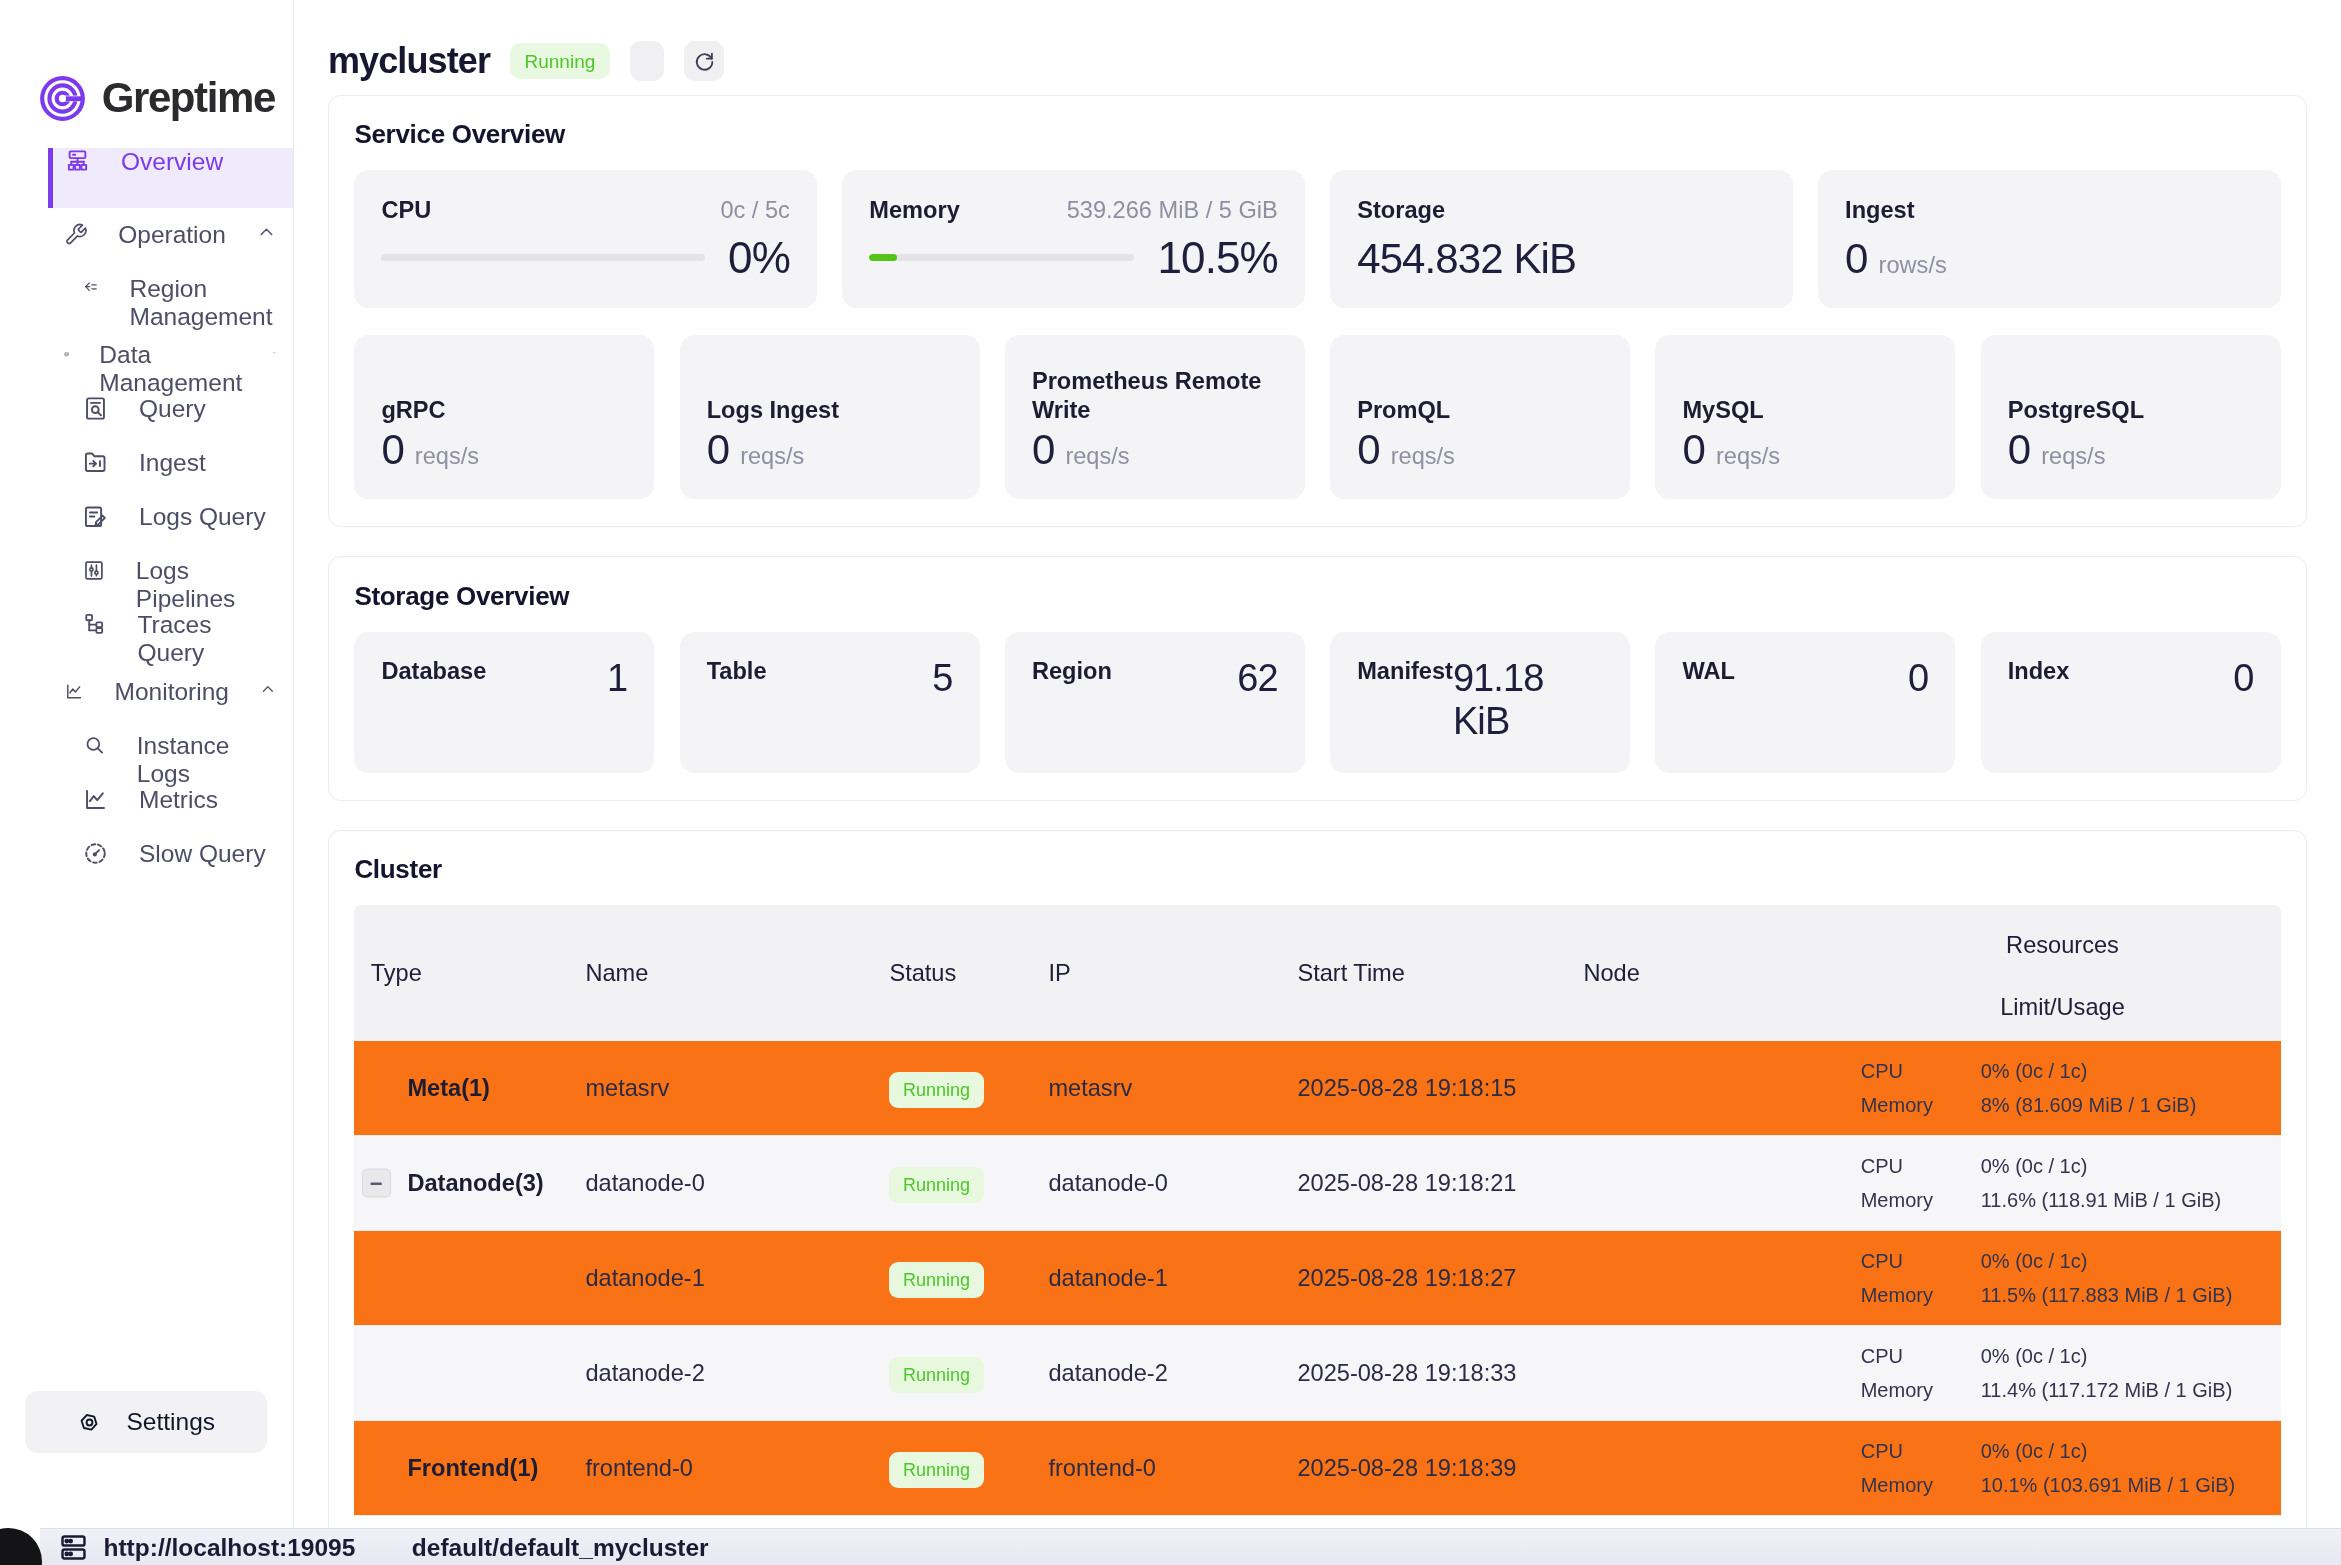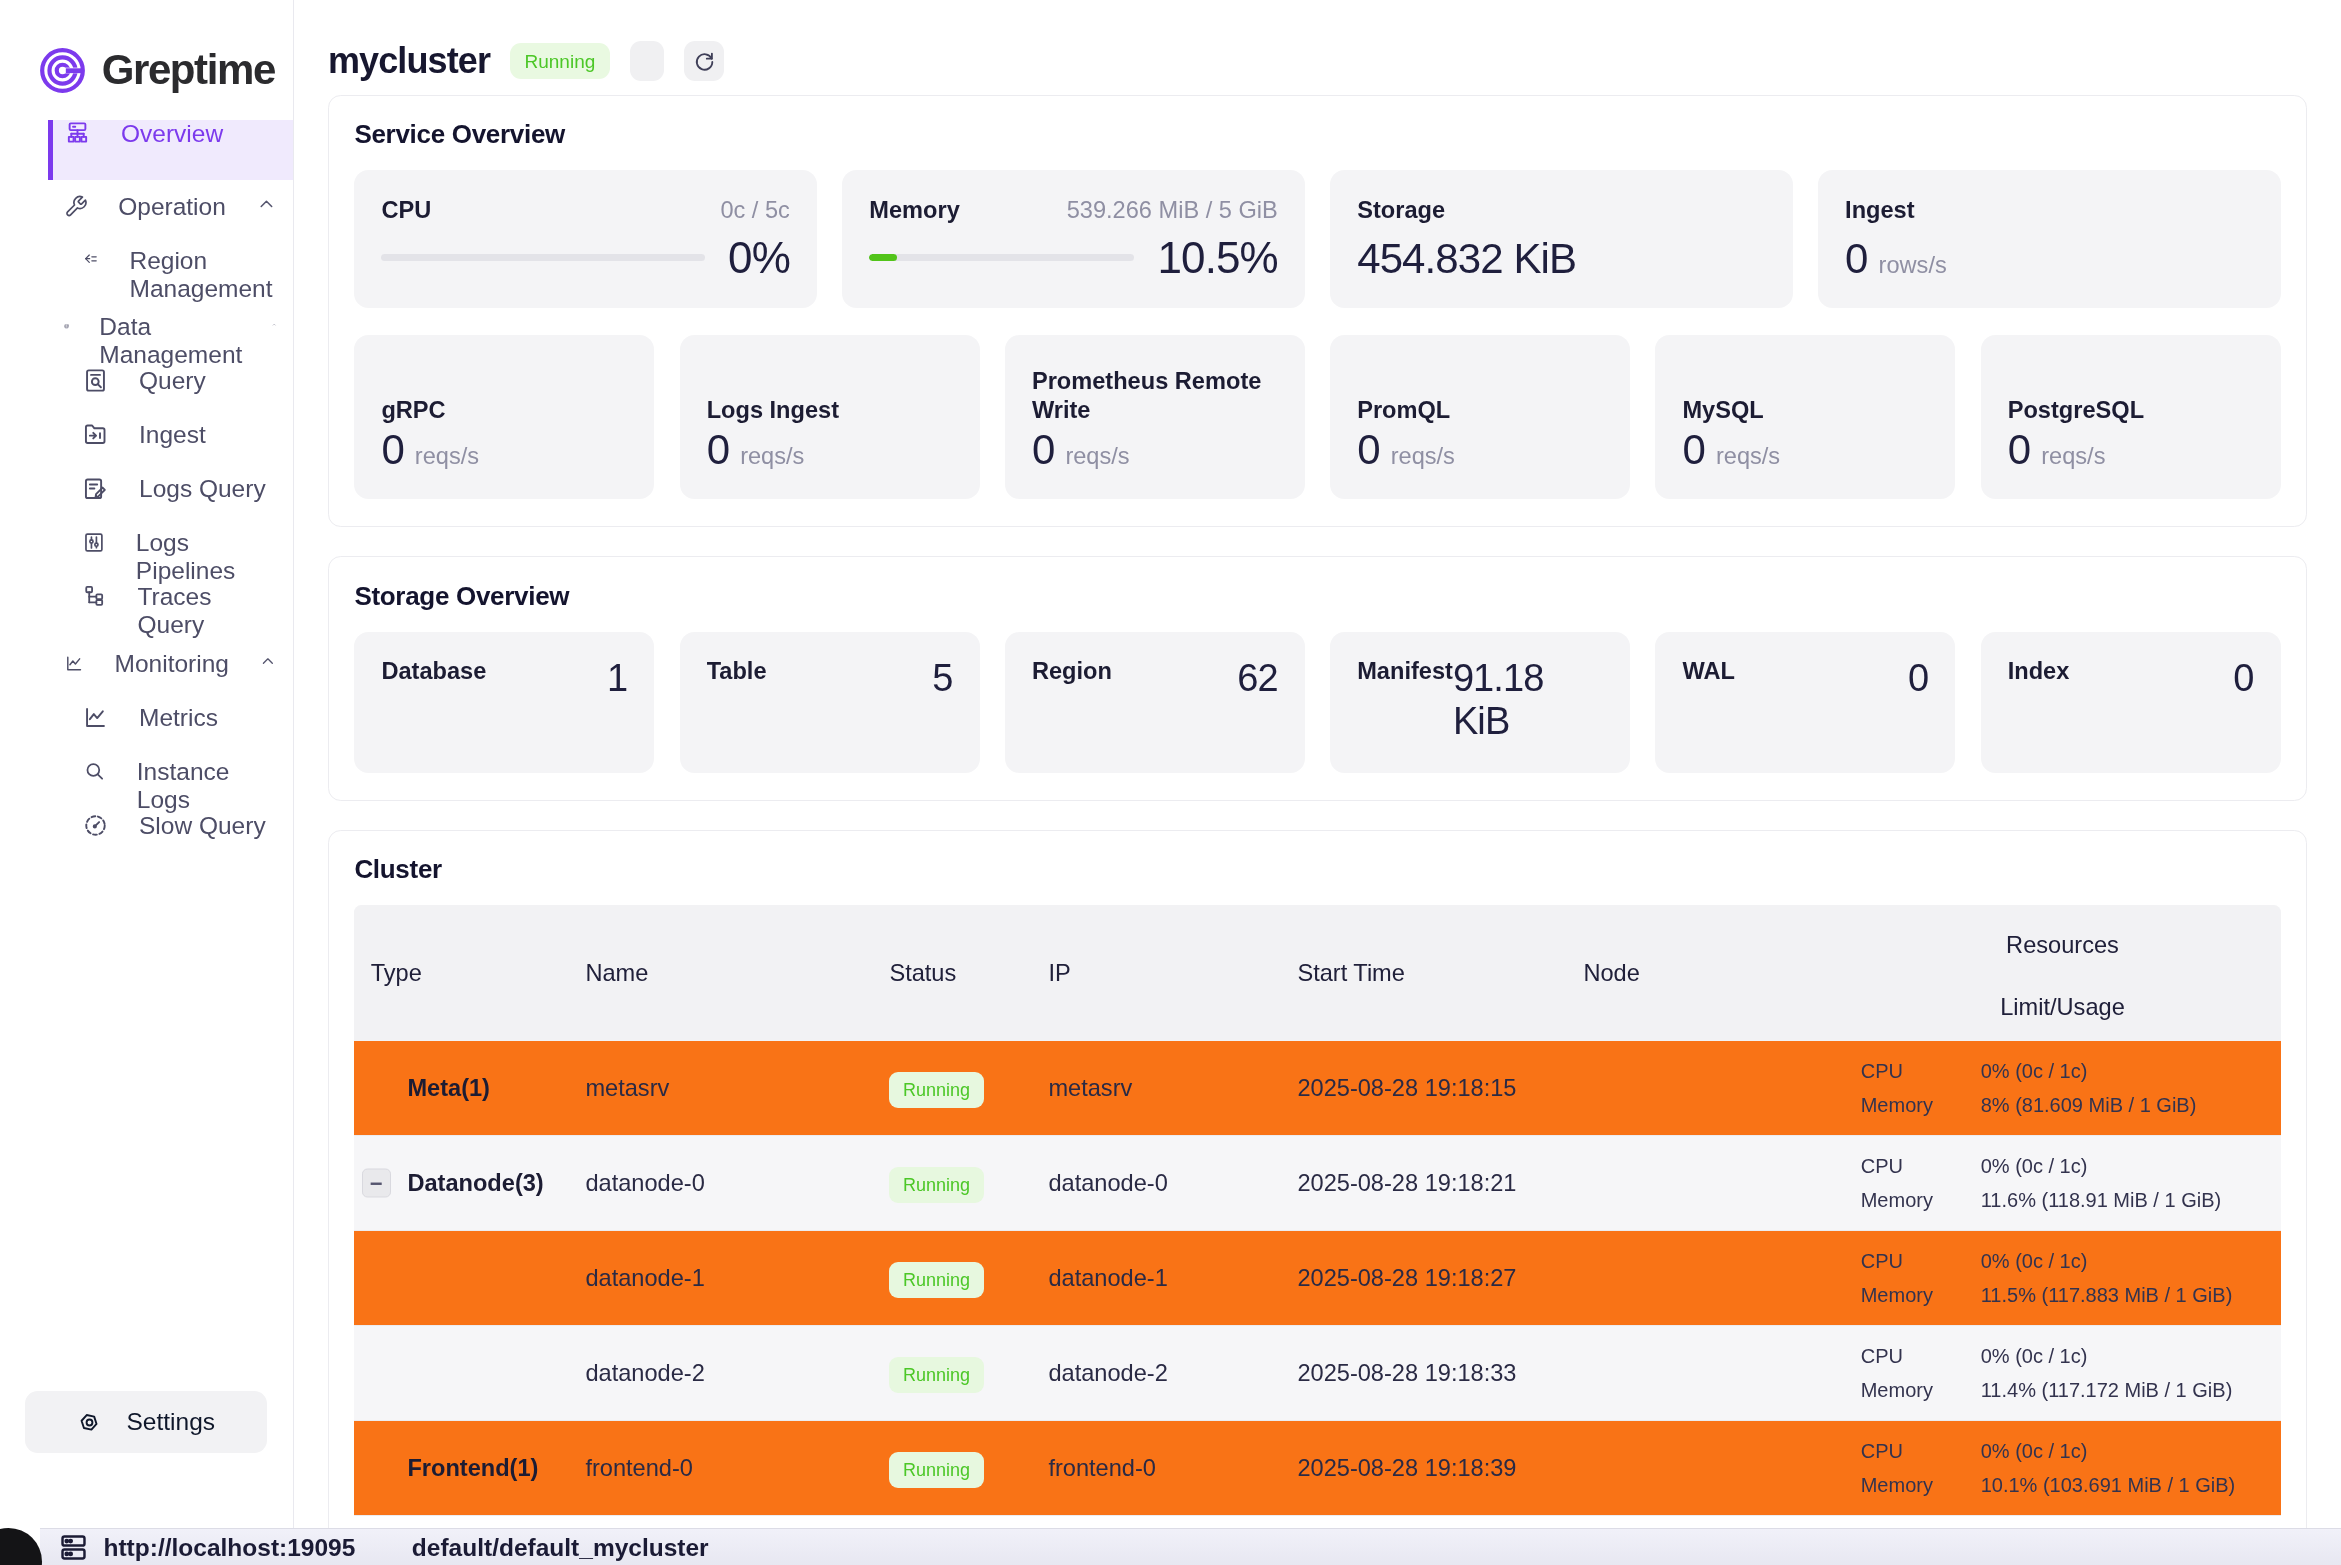--- a/index.html
+++ b/index.html
@@ -8,21 +8,21 @@
     font-family:"Liberation Sans","DejaVu Sans",sans-serif;
     background:#ffffff; color:#1c1c33; position:relative;
   }
   svg { display:block; }
 
   
   .sidebar {
     position:absolute; left:0; top:0; bottom:38px; width:294px;
     background:#fff; border-right:0.9px solid #e9e9ef; z-index:2;
   }
-  .logo-row { display:flex; align-items:center; gap:12.7px; padding:20px 0 0 36px; height:120px; cursor:pointer; }
+  .logo-row { display:flex; align-items:center; gap:12.7px; padding:20px 0 0 36px; height:120px; cursor:pointer;margin-top:28px; }
   .logo-text { font-size:42px; font-weight:800; color:#2b2b2e; letter-spacing:-1.4px; }
   .nav-item {
     height:54px; display:flex; align-items:flex-start; gap:30px;
     padding:0 16.3px 0 16.3px; color:#4d4d66; font-size:24.5px; cursor:pointer;
     position:relative;
     margin-left:48px;
   }
   .nav-item .chev { margin-left:auto; color:#55556e; }
   .nav-item.group { margin-top:12.7px; }
   .nav-item.child { padding-left:34px; }
@@ -224,31 +224,31 @@
         <path d="M4.5 4.5v15h15"></path>
           <path d="m7 13.5 3.5-4.5 3 3.5 5-6"></path>
       </svg>
       <span>Monitoring</span>
       <svg class="chev" width="23.6" height="23.6" viewBox="0 0 24 24" fill="none" stroke="currentColor" stroke-width="1.8" stroke-linecap="round" stroke-linejoin="round">
           <path d="m6 14 6-6 6 6"></path>
         </svg>
     </div>
     <div class="nav-item child">
       <svg width="27" height="27" viewBox="0 0 24 24" fill="none" stroke="currentColor" stroke-width="1.7" stroke-linecap="round" stroke-linejoin="round">
+        <circle cx="11" cy="10.5" r="5.7"></circle>
+          <path d="m15.2 14.7 4.3 4.3"></path>
+      </svg>
+      <span>Instance Logs</span>
+    </div>
+    <div class="nav-item child">
+      <svg width="27" height="27" viewBox="0 0 24 24" fill="none" stroke="currentColor" stroke-width="1.7" stroke-linecap="round" stroke-linejoin="round">
         <path d="M4.5 4.5v15h15"></path>
           <path d="m7 13.5 3.5-4.5 3 3.5 5-6"></path>
       </svg>
       <span>Metrics</span>
-    </div>
-    <div class="nav-item child">
-      <svg width="27" height="27" viewBox="0 0 24 24" fill="none" stroke="currentColor" stroke-width="1.7" stroke-linecap="round" stroke-linejoin="round">
-        <circle cx="11" cy="10.5" r="5.7"></circle>
-          <path d="m15.2 14.7 4.3 4.3"></path>
-      </svg>
-      <span>Instance Logs</span>
     </div>
     <div class="nav-item child">
       <svg width="27" height="27" viewBox="0 0 24 24" fill="none" stroke="currentColor" stroke-width="1.7" stroke-linecap="round" stroke-linejoin="round">
         <circle cx="12" cy="12" r="8.2" stroke-dasharray="3.4 2.4"></circle>
         <path d="m11.6 12.6 3.6-3.6"></path>
           <circle cx="11.4" cy="12.8" r="1" fill="currentColor"></circle>
       </svg>
       <span>Slow Query</span>
     </div>
   </nav>

